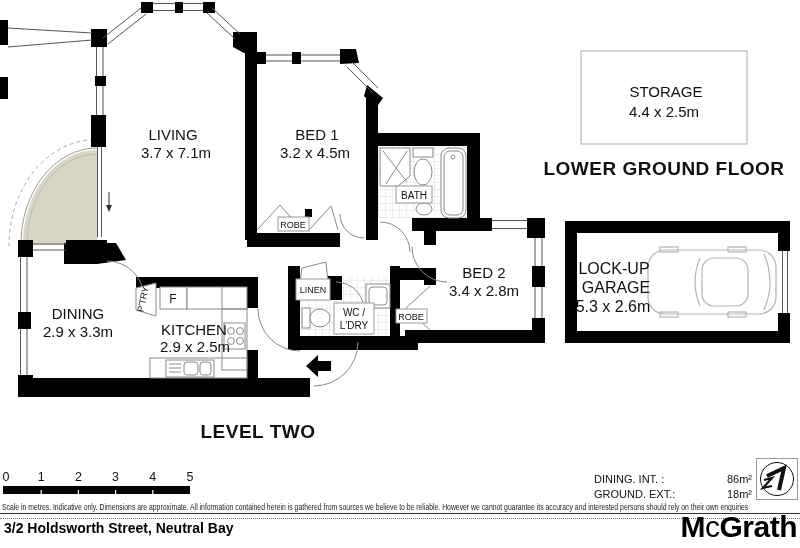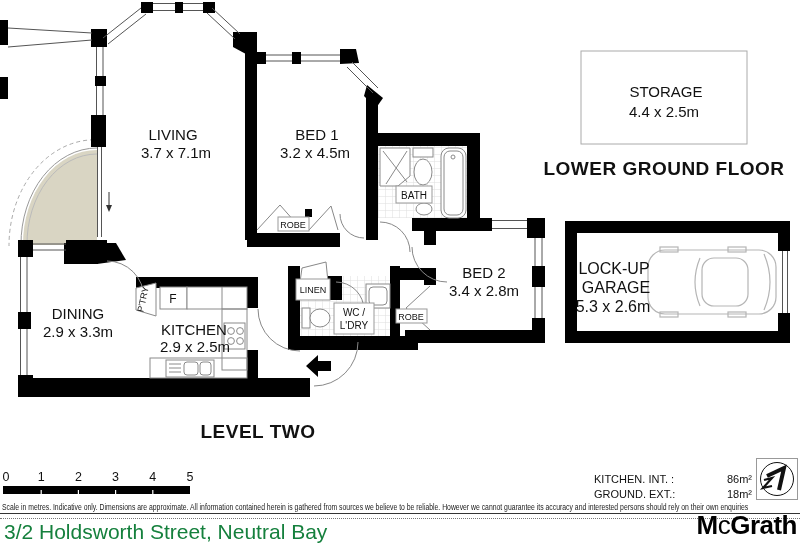--- a/index.html
+++ b/index.html
@@ -12,22 +12,22 @@
   .tiny-label{font-size:9px;}
   .floor-label{font-size:19px;font-weight:bold;letter-spacing:.5px;}
   .scalebar{position:absolute;left:0;top:462px;}
   .approx{position:absolute;top:472px;right:48px;width:158px;font-size:11px;}
   .approx-row{display:flex;justify-content:space-between;line-height:15px;}
   .compass{position:absolute;left:756px;top:458px;}
   .disclaimer{position:absolute;left:2px;top:501px;font-size:9.5px;white-space:nowrap;
               transform:scaleX(.72);transform-origin:0 0;width:1110px;color:#222;}
   .rule-solid{position:absolute;left:0;top:513px;width:800px;border-top:1px solid #333;}
   .rule-dotted{position:absolute;left:0;top:518px;width:800px;border-top:1px dotted #777;}
-  .address{position:absolute;left:4px;top:520px;font-size:21px;font-weight:400;color:#15803d;}
-  .logo{position:absolute;right:3px;top:510px;font-size:26px;font-weight:800;
+  .address{position:absolute;left:4px;top:520px;font-size:14px;font-weight:700;color:#000000;}
+  .logo{position:absolute;right:3px;top:510px;font-size:30px;font-weight:800;
         letter-spacing:-.5px;color:#000;}
   .logo .c{font-weight:400;}
 </style>
 </head>
 <body>
 
 <div class="page">
 
 <svg class="plan-svg" width="800" height="460" viewBox="0 0 800 460">
   <defs>
@@ -285,21 +285,21 @@
   <g stroke="#fff" stroke-width="1.2">
     <line x1="41.2" y1="28" x2="41.2" y2="32"></line>
         <line x1="78.4" y1="28" x2="78.4" y2="32"></line>
     <line x1="115.6" y1="28" x2="115.6" y2="32"></line>
         <line x1="152.8" y1="28" x2="152.8" y2="32"></line>
   </g>
 </svg>
 
 <div class="approx">
   <div class="approx-row">
-    <span>KITCHEN. INT. :</span>
+    <span>DINING. INT. :</span>
     <span>86m²</span>
   </div>
   <div class="approx-row">
     <span>GROUND. EXT.:</span>
     <span>18m²</span>
   </div>
 </div>
 
 <svg class="compass" width="42" height="42" viewBox="0 0 42 42">
   <rect x="0.5" y="0.5" width="41" height="41" fill="#fff" stroke="#999"></rect>

